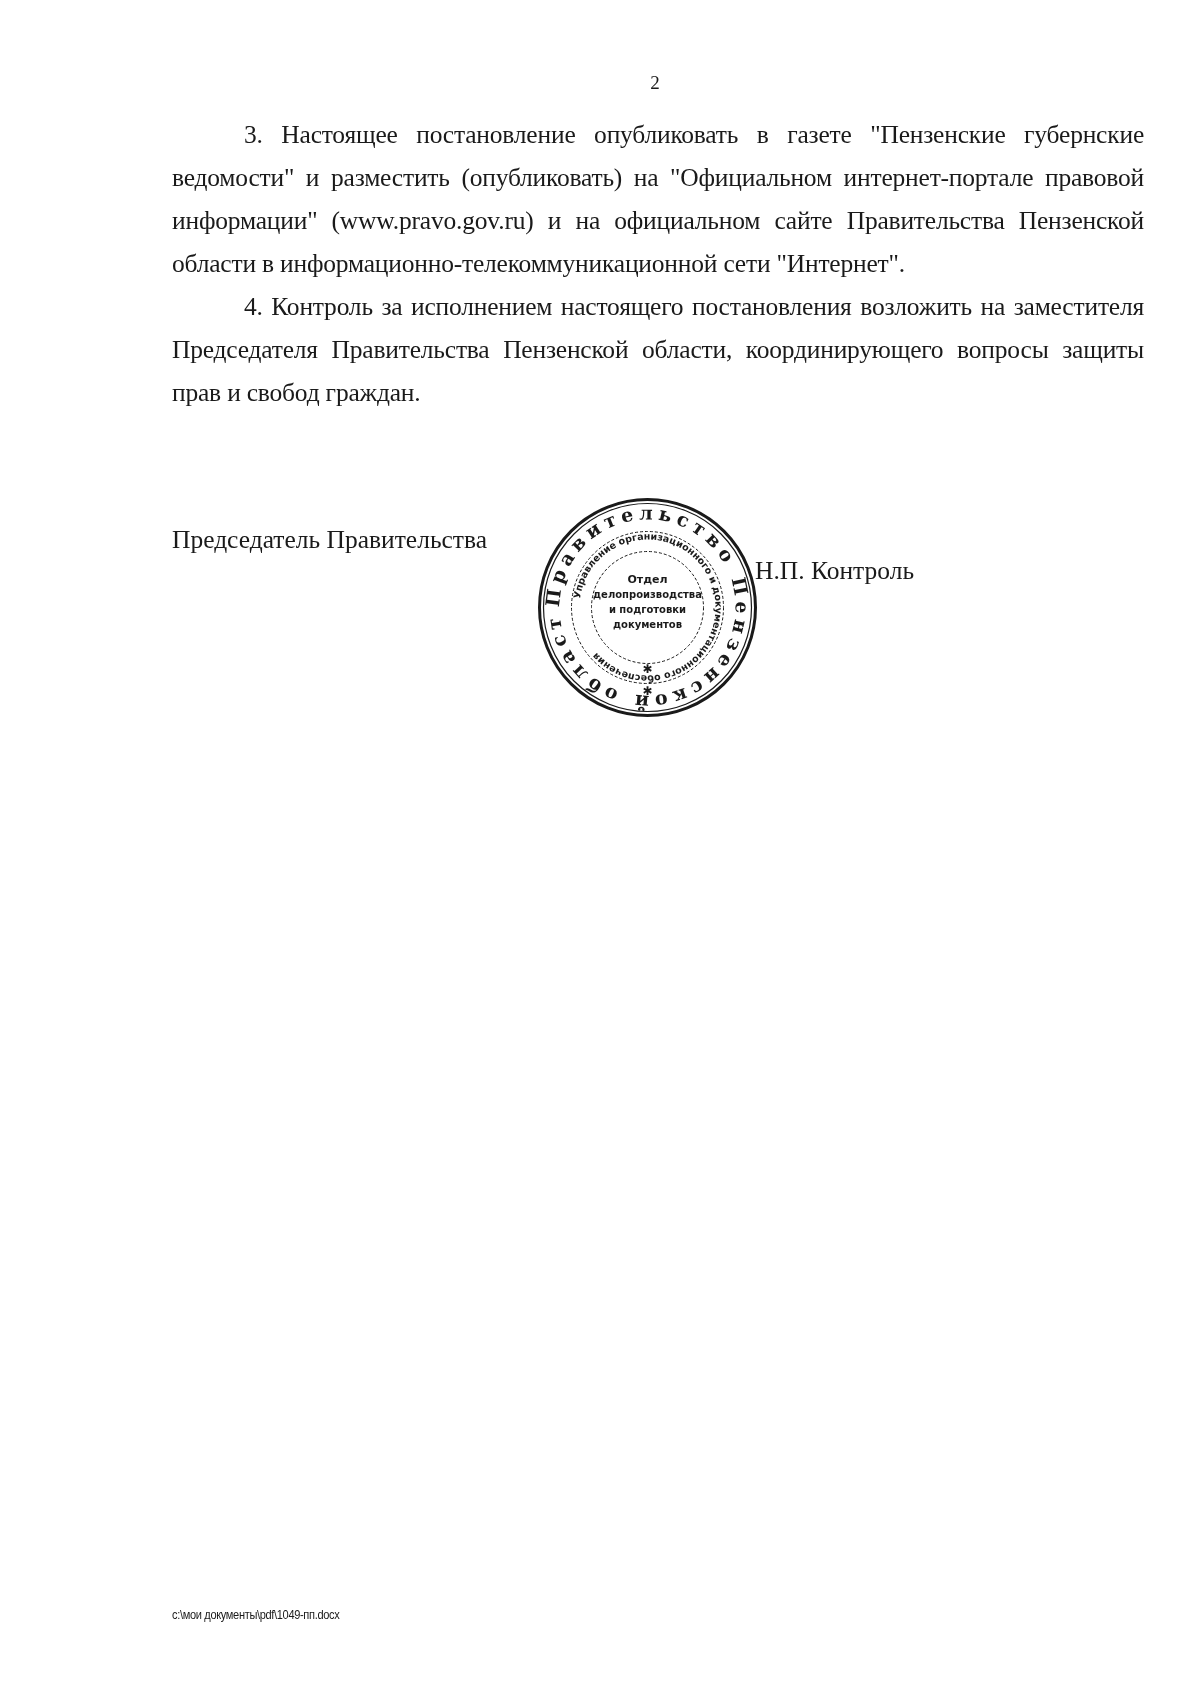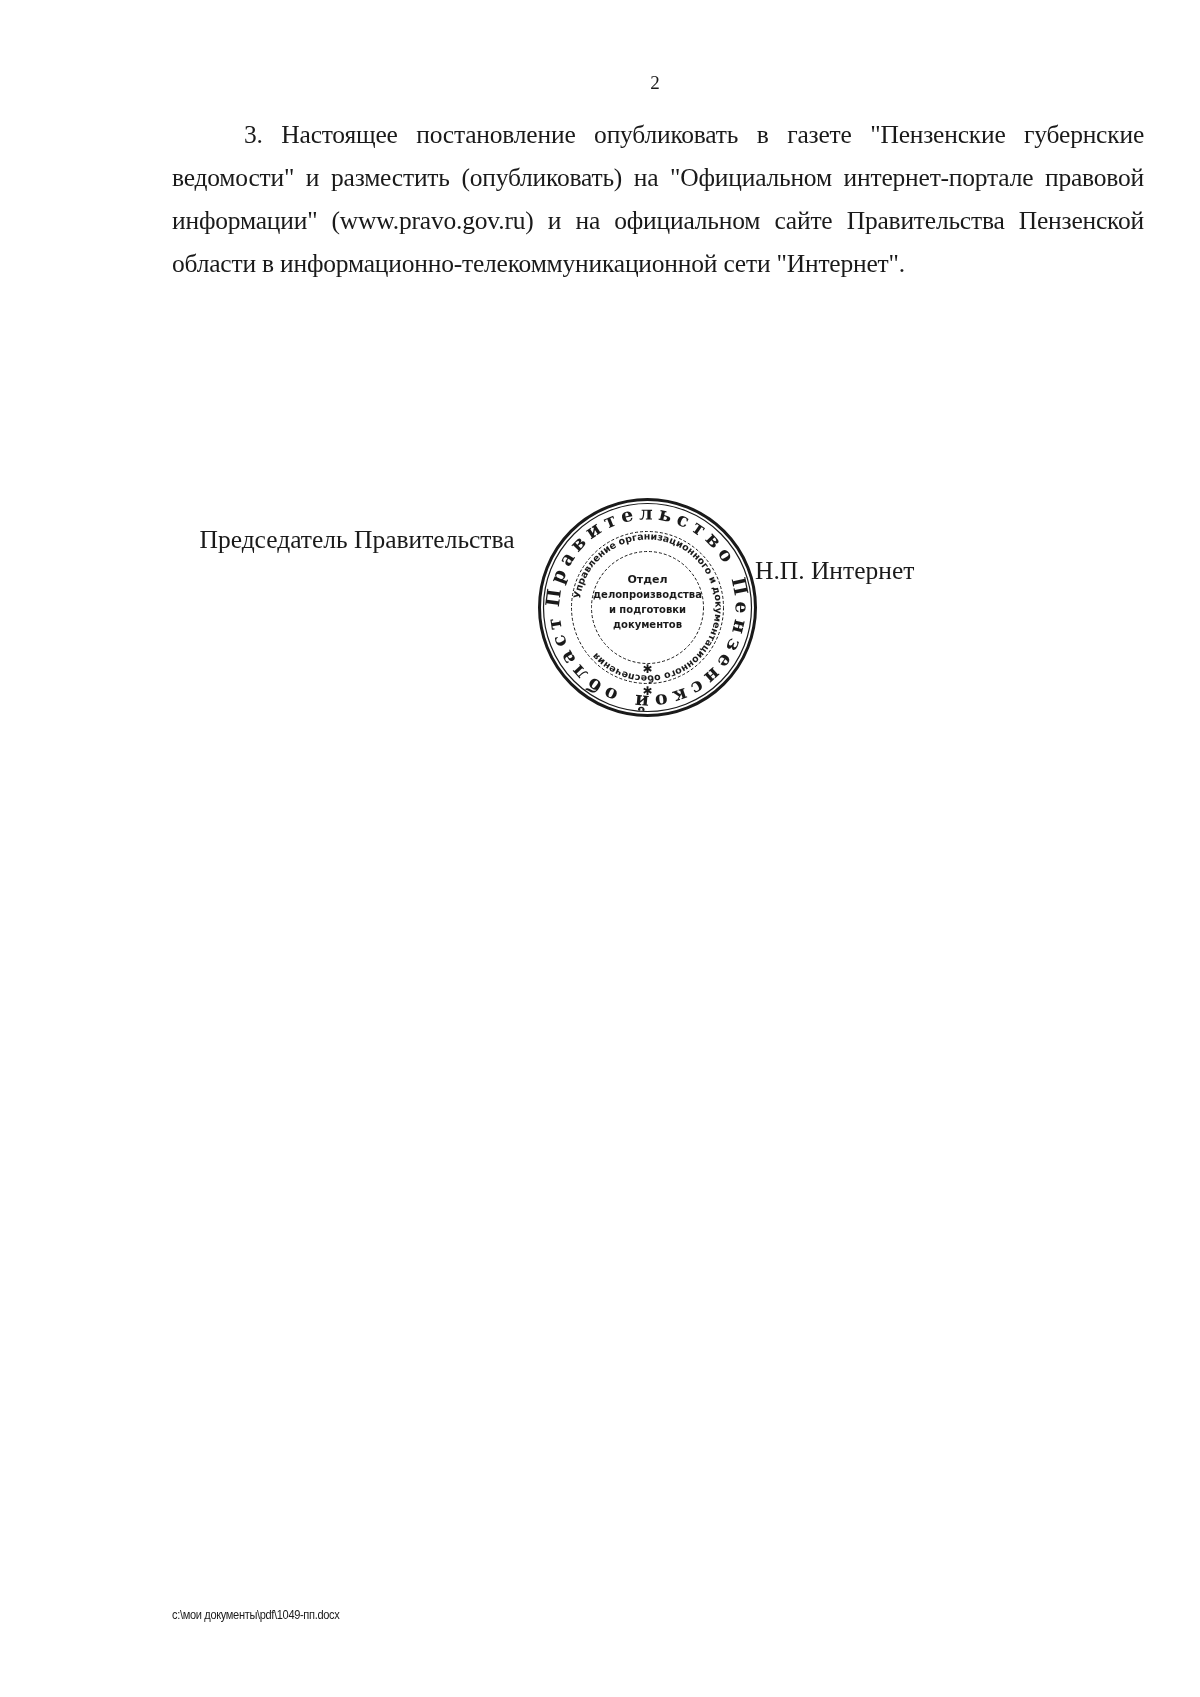--- a/index.html
+++ b/index.html
@@ -4,33 +4,34 @@
 <style>
   html, body { margin: 0; padding: 0; background: #ffffff; }
   body { width: 1200px; height: 1697px; position: relative; overflow: hidden;
          font-family: "Liberation Serif", "DejaVu Serif", serif; color: #1a1a1a; }
   .page-number { position: absolute; top: 72px; left: 0; width: 1310px; text-align: center;
                  font-size: 19px; }
   .body-text { position: absolute; left: 172px; width: 972px; top: 113px;
                font-size: 25.5px; line-height: 43px; }
   .para { text-align: justify; text-indent: 72px; margin: 0; letter-spacing: -0.2px; font-family: Liberation Serif, serif; }
   .sig-title { position: absolute; left: 172px; top: 520px; width: 370px;
-               font-size: 25.5px; line-height: 40px; text-align: center; }
+               font-size: 25.5px; line-height: 40px; }
   .sig-name { position: absolute; left: 755px; top: 556px; font-size: 25.5px; }
   .stamp { position: absolute; left: 535px; top: 495px; width: 225px; height: 225px; }
   .footer { position: absolute; left: 172px; top: 1607px; font-size: 13px; letter-spacing: -0.4px;
             font-family: "Liberation Sans Narrow", "Liberation Sans", sans-serif; transform: scaleX(0.85); transform-origin: left; }
 </style>
 </head>
 <body>
 
 <div class="page-number">2</div>
 
 <div class="body-text">
   <p class="para">3. Настоящее постановление опубликовать в газете "Пензенские губернские ведомости" и разместить (опубликовать) на "Официальном интернет-портале правовой информации" (www.pravo.gov.ru) и на официальном сайте Правительства Пензенской области в информационно-телекоммуникационной сети "Интернет".</p>
+  <p class="para">4. Контроль за исполнением настоящего постановления возложить на заместителя Председателя Правительства Пензенской области, координирующего вопросы защиты прав и свобод граждан.</p>
 </div>
 
 <div class="sig-title">
   <div>Председатель Правительства</div>
 </div>
 
 <div class="stamp">
   <svg width="225" height="225" viewBox="0 0 225 225">
     <defs>
       <path id="outerArc" d="M 112.5,112.5 m -88,0 a 88,88 0 1,1 176,0 a 88,88 0 1,1 -176,0"></path>
@@ -48,15 +49,15 @@
     </text>
     <text x="112.5" y="88" text-anchor="middle" font-family="DejaVu Sans, sans-serif" font-weight="bold" font-size="11" fill="#1a1a1a">Отдел</text>
     <text x="112.5" y="103" text-anchor="middle" font-family="DejaVu Sans, sans-serif" font-weight="bold" font-size="10" fill="#1a1a1a">делопроизводства</text>
     <text x="112.5" y="118" text-anchor="middle" font-family="DejaVu Sans, sans-serif" font-weight="bold" font-size="10" fill="#1a1a1a">и подготовки</text>
     <text x="112.5" y="133" text-anchor="middle" font-family="DejaVu Sans, sans-serif" font-weight="bold" font-size="10" fill="#1a1a1a">документов</text>
     <text x="112.5" y="178" text-anchor="middle" font-size="12" fill="#1a1a1a">✱</text>
     <text x="112.5" y="200" text-anchor="middle" font-size="12" fill="#1a1a1a">✱</text>
   </svg>
 </div>
 
-<div class="sig-name">Н.П. Интернет</div>
+<div class="sig-name">Н.П. Контроль</div>
 
 <div class="footer">c:\мои документы\pdf\1049-пп.docx</div>
 
 </body></html>

